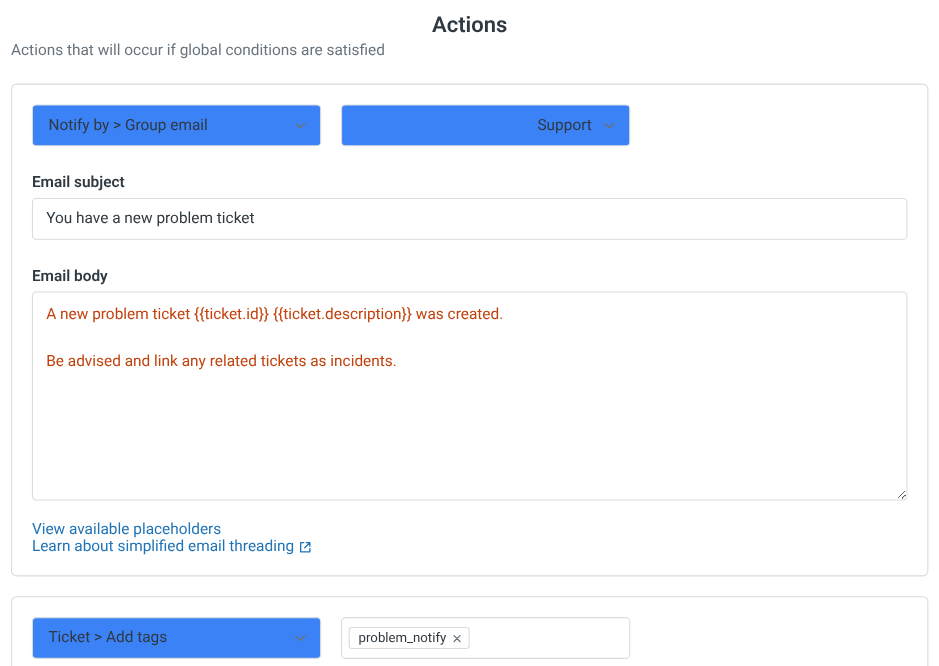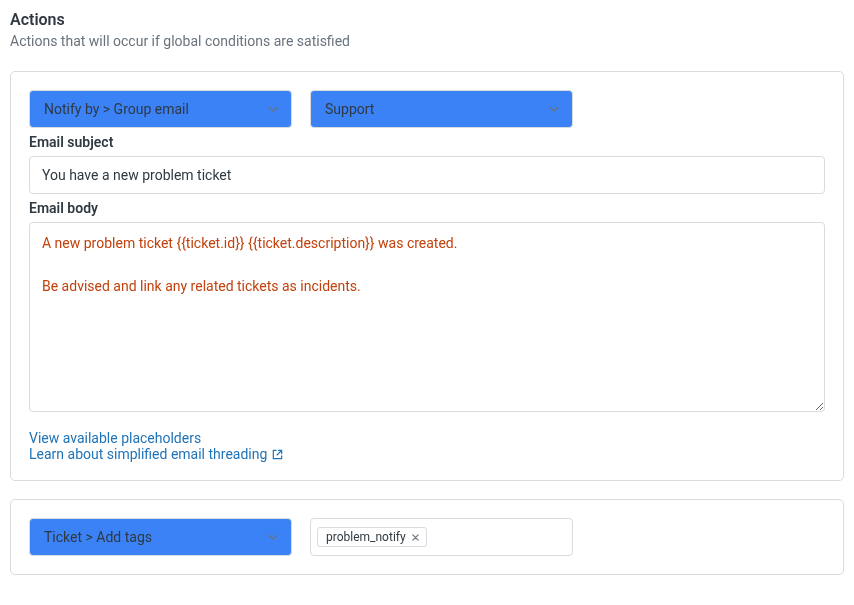--- a/index.html
+++ b/index.html
@@ -4,24 +4,25 @@
   <style>
     * { box-sizing: border-box; margin: 0; padding: 0; }
     body {
       font-family: -apple-system, BlinkMacSystemFont, "Segoe UI", Roboto, Helvetica, Arial, sans-serif;
       background: #fff;
       color: #2f3941;
       padding: 10px;
       width: 854px;
     }
     .page-title {
-      font-size: 16px;
+      font-size: 20px;
       font-weight: 600;
       color: #2f3941;
       margin-bottom: 4px;
+      text-align: center;
     }
     .page-subtitle {
       font-size: 14px;
       color: #68737d;
       margin-bottom: 22px;
     }
     .action-card {
       border: 1px solid #d8dcde;
       border-radius: 5px;
       padding: 18px;
@@ -46,26 +47,26 @@
       cursor: pointer;
       min-width: 263px;
     }
     .select-box .chevron {
       position: absolute;
       right: 12px;
       top: 50%;
       transform: translateY(-50%);
       pointer-events: none;
     }
-    .select-box.narrow { min-width: 263px; }
+    .select-box.narrow { min-width: 263px; justify-content: flex-end; }
     .field-label {
       font-size: 14px;
       font-weight: 600;
       color: #2f3941;
-      margin-top: 6px;
+      margin-top: 25px;
       margin-bottom: 6px;
     }
     .text-input {
       width: 100%;
       height: 38px;
       border: 1px solid #d8dcde;
       border-radius: 4px;
       padding: 0 12px;
       font-size: 14px;
       color: #2f3941;

